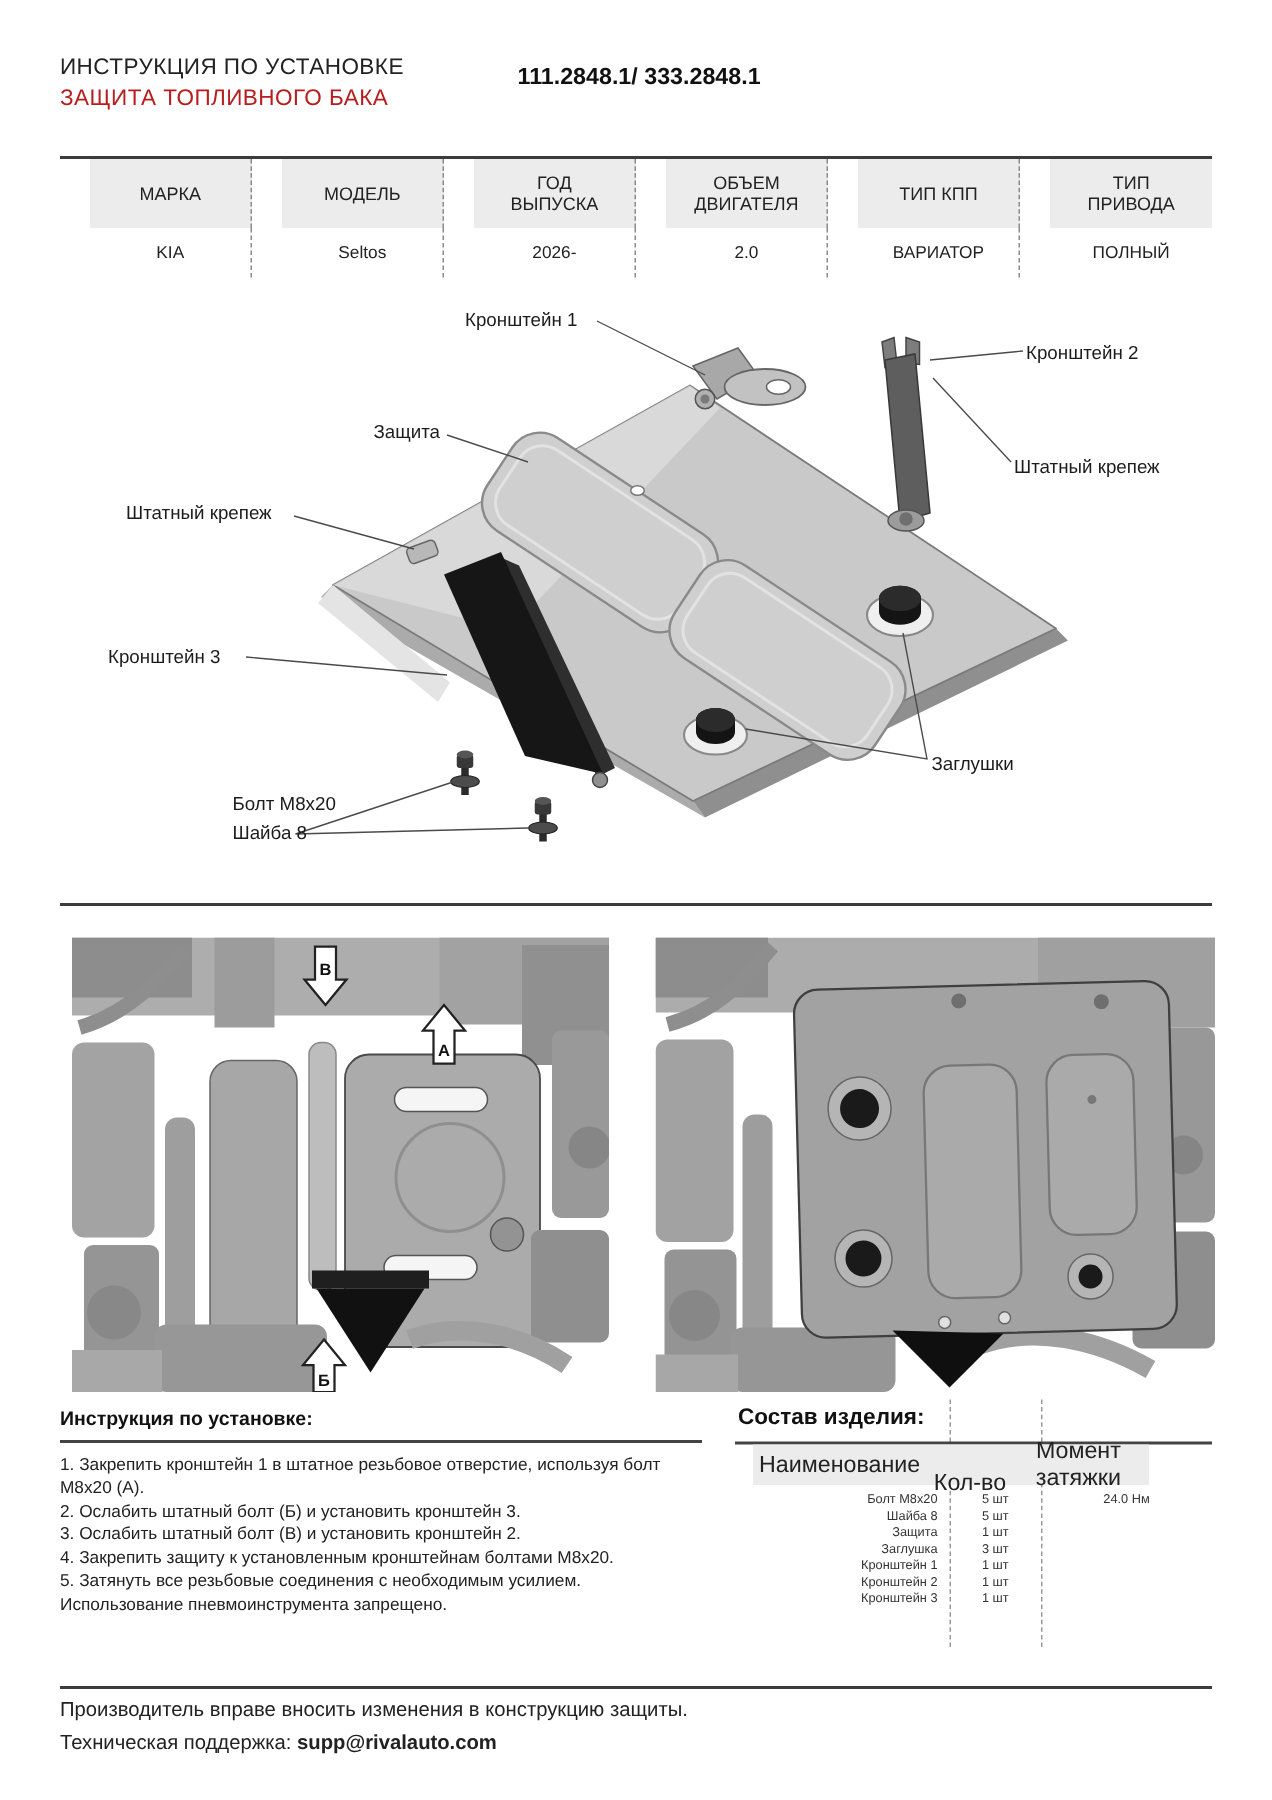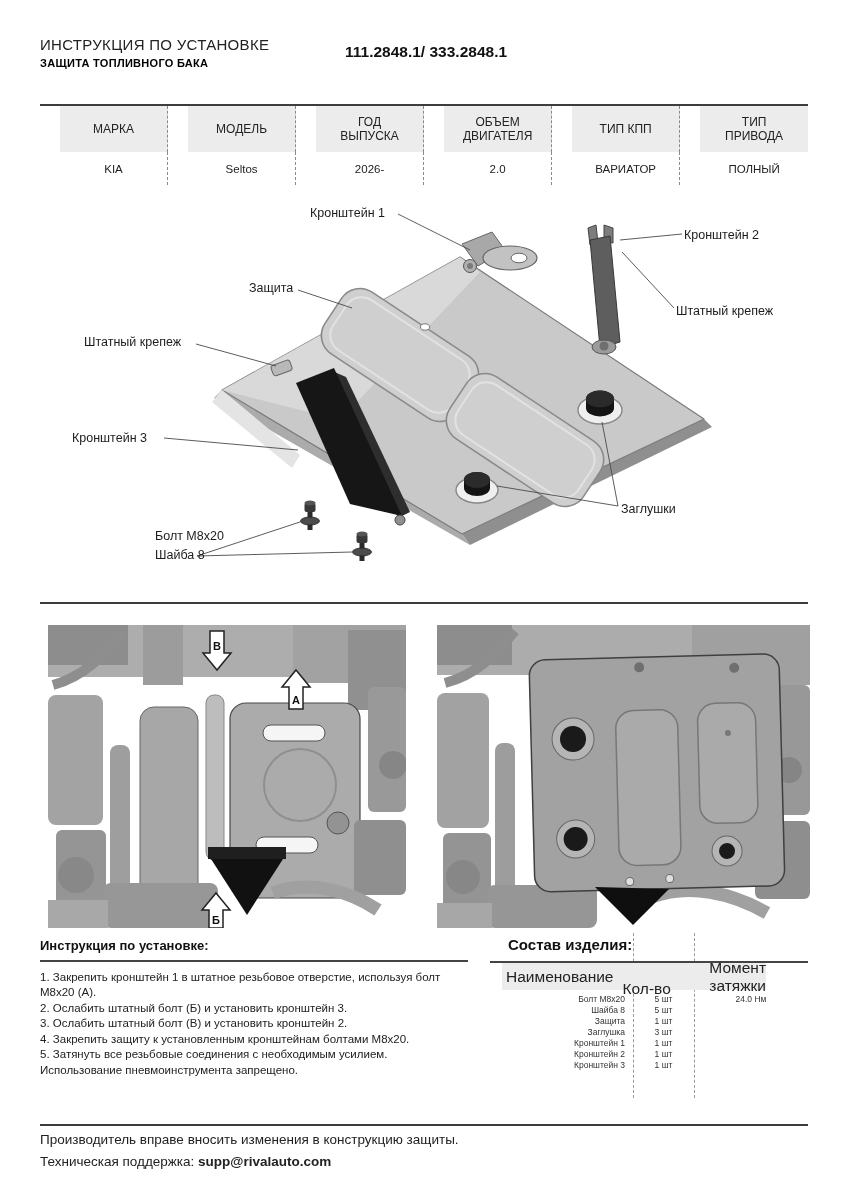--- a/index.html
+++ b/index.html
@@ -2,21 +2,21 @@
 <html><head>
 <meta charset="utf-8">
 <style>
   html,body{margin:0;padding:0;background:#ffffff;}
   body{font-family:"Liberation Sans",sans-serif;color:#1a1a1a;}
   .page{position:relative;width:848px;height:1200px;background:#fff;overflow:hidden;padding-left:48px;}
   .abs{position:absolute;}
 
   
   .doc-type{left:40px;top:36px;font-size:15px;letter-spacing:.3px;color:#222;}
-  .product{left:40px;top:57px;font-size:11px;font-weight:bold;letter-spacing:.3px;color:#000000;}
+  .product{left:40px;top:57px;font-size:15px;font-weight:normal;letter-spacing:.3px;color:#b91c1c;}
   .partnums{left:345px;top:43px;font-size:15.5px;font-weight:bold;color:#111;}
 
   
   .spec{left:40px;top:104px;width:768px;border-top:2px solid #3c3c3c;}
   .spec-row{display:flex;width:100%;}
   .spec-cell{width:128px;box-sizing:border-box;display:flex;align-items:center;justify-content:center;
              text-align:center;border-right:1px dashed #8a8a8a;margin-left:20px;}
   .spec-cell:last-child{border-right:none;}
   .spec-head .spec-cell{height:46px;background:#ececec;font-size:12px;color:#222;white-space:pre-line;line-height:14px;}
   .spec-vals .spec-cell{height:33px;font-size:11.5px;color:#222;}
@@ -25,26 +25,26 @@
   .rule{height:2px;background:#3c3c3c;}
 
   
   .instr{left:40px;top:938px;width:428px;}
   .instr-title{font-size:13px;font-weight:bold;color:#111;}
   .instr-rule{height:1.5px;background:#444;margin-top:7px;margin-bottom:8px;}
   .instr-step,.instr-note{font-size:11.5px;line-height:15.5px;color:#222;}
 
   
   .parts{left:490px;top:933px;width:318px;height:165px;}
-  .parts-title{position:absolute;left:18px;top:3px;font-size:15px;font-weight:bold;color:#111;}
+  .parts-title{position:absolute;left:2px;top:3px;font-size:15px;font-weight:bold;color:#111;}
   .parts-rule{position:absolute;left:0;top:28px;width:318px;height:2px;background:#444;}
   .parts-head{position:absolute;left:12px;top:30px;width:264px;height:27px;background:#ececec;display:flex;align-items:center;}
   .ph-name{width:143px;text-align:right;padding-right:8px;box-sizing:border-box;font-size:15.5px;color:#222;}
   .ph-qty{width:61px;text-align:center;font-size:15.5px;color:#222;margin-top:24px;}
-  .ph-torque{width:114px;text-align:right;font-size:15.5px;color:#222;}
+  .ph-torque{width:114px;text-align:center;font-size:15.5px;color:#222;}
   .parts-rows{position:absolute;left:0;top:60px;width:318px;}
   .prow{display:flex;height:11px;align-items:center;}
   .pc-name{width:143px;text-align:right;padding-right:8px;box-sizing:border-box;font-size:8.5px;color:#333;}
   .pc-qty{width:61px;text-align:center;font-size:8.5px;color:#333;}
   .pc-torque{width:114px;text-align:center;font-size:8.5px;color:#333;}
   .pdash{position:absolute;top:0;height:165px;width:0;border-left:1px dashed #999;}
   .pdash.d1{left:143px;} .pdash.d2{left:204px;}
 
   
   .footer-line1{left:40px;top:1132px;font-size:13.5px;color:#222;}

